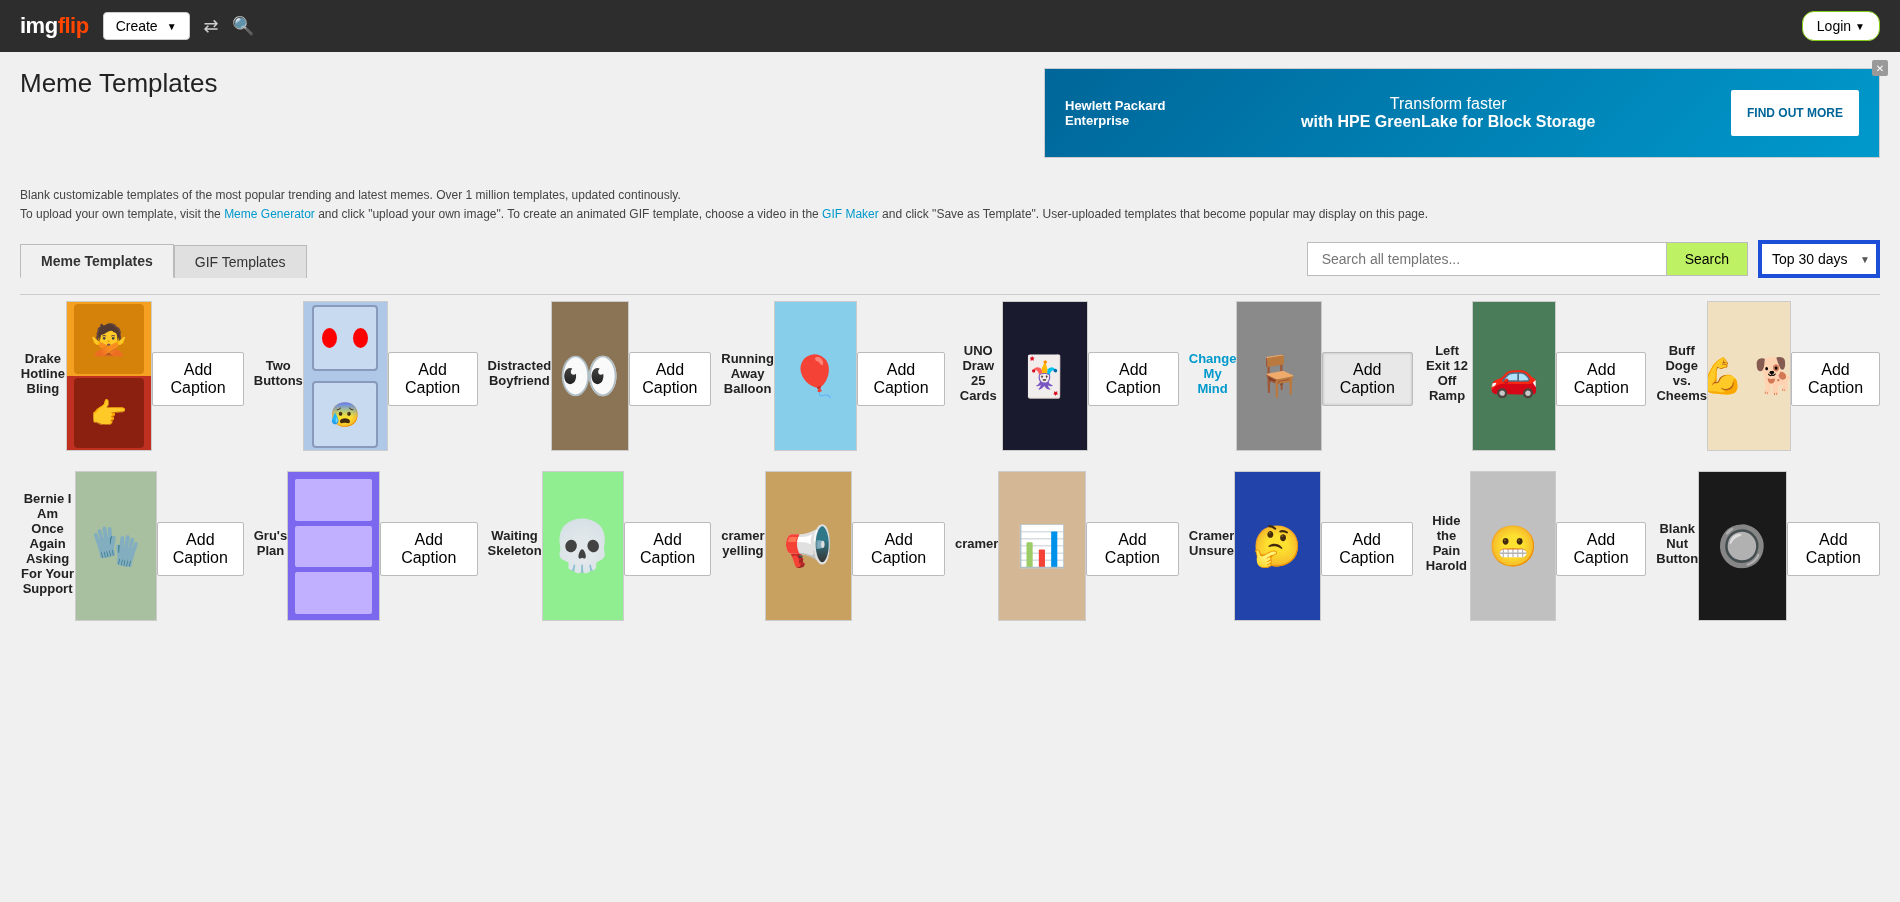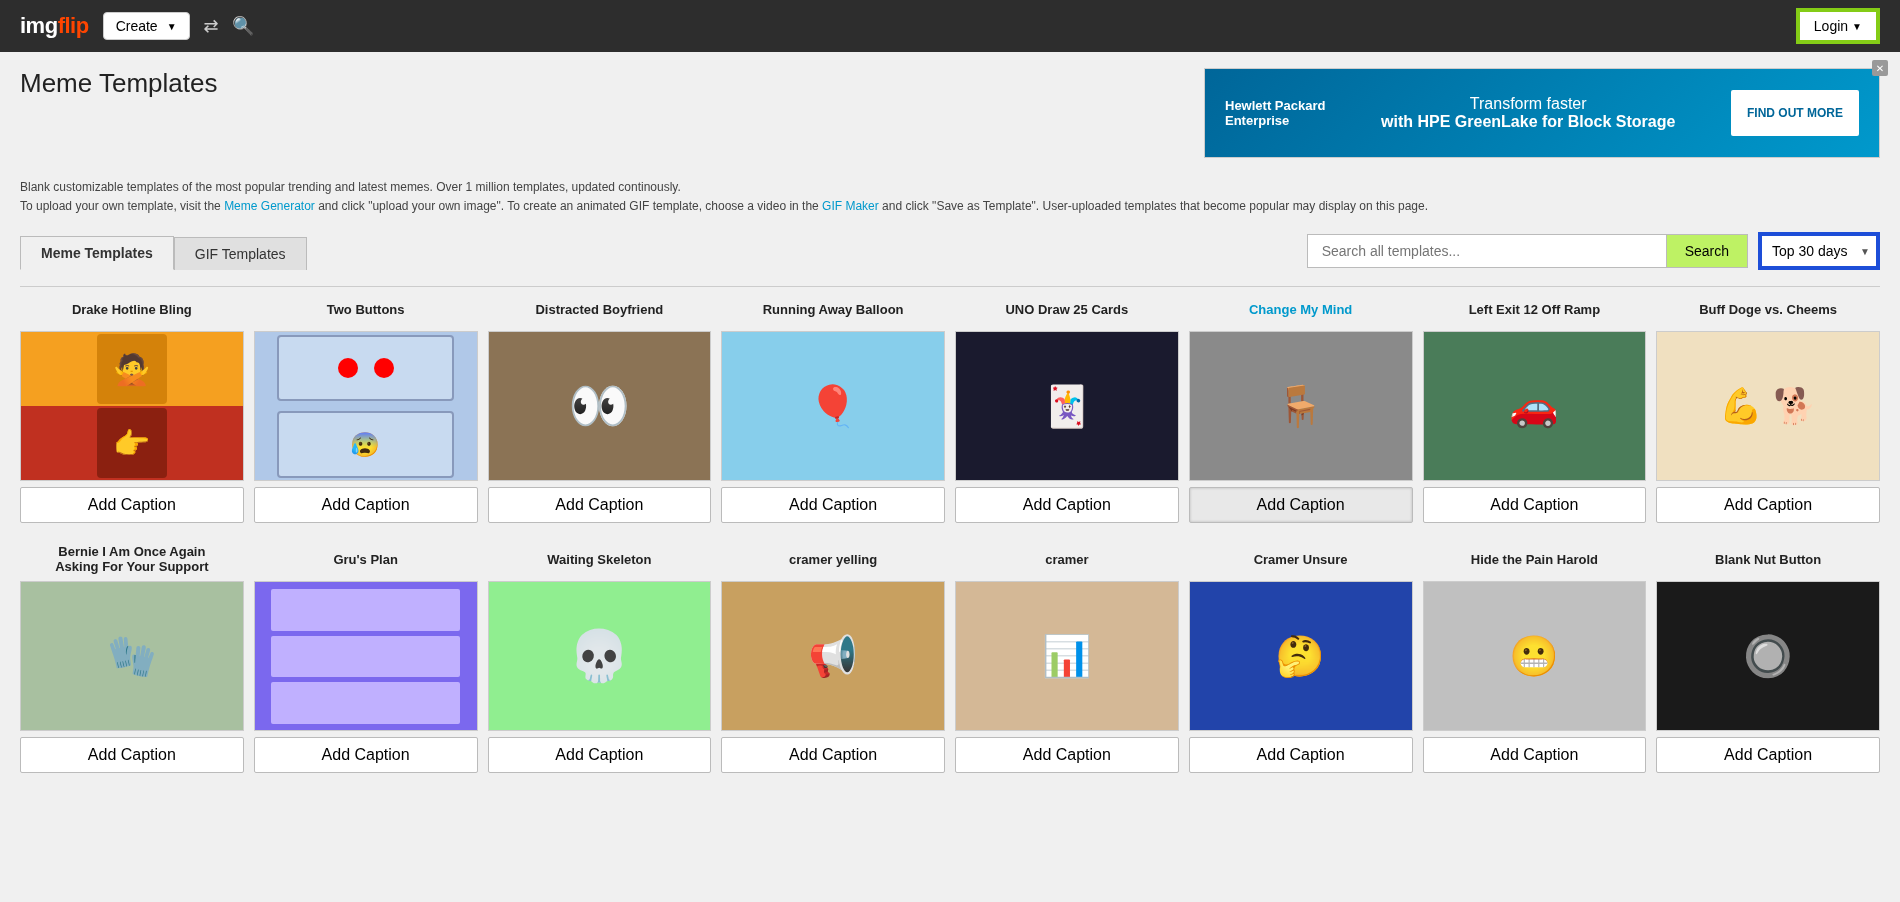--- a/index.html
+++ b/index.html
@@ -26,48 +26,48 @@
       font-size: 14px;
       display: flex; align-items: center; gap: 9px;
     }
     .shuffle-icon, .search-icon-header {
       color: #ccc;
       font-size: 18px;
       cursor: pointer;
     }
     .login-btn {
       background: #fff;
-      border: 4px solid #84cc16;
-      border-radius: 0;
+      border: 1px solid #84cc16;
+      border-radius: 12px;
       padding: 6px 14px;
       cursor: pointer;
       font-size: 14px;
       display: flex; align-items: center; gap: 4px;
     }
 
     
     #main {
       max-width: 1900px;
       padding: 16px 20px;
       background: #f0f0f0;
     }
 
     
     #ad-area {
       float: right;
-      width: 676px;
+      width: 836px;
       height: 90px;
       background: linear-gradient(135deg, #006699, #0099cc);
       border: 1px solid #ccc;
       display: flex;
       align-items: center;
       justify-content: space-between;
       padding: 10px 20px;
       margin-left: 20px;
-      margin-bottom: 10px;
+      margin-bottom: 18px;
       color: white;
       font-size: 13px;
     }
     #ad-area .ad-logo { font-size: 13px; font-weight: bold; }
     #ad-area .ad-text { font-size: 20px; font-weight: bold; text-align: center; flex: 1; padding: 0 20px; }
     #ad-area .ad-btn {
       background: white;
       color: #006699;
       border: none;
       padding: 16px 16px;
@@ -159,21 +159,21 @@
       pointer-events: none;
       color: #555;
     }
 
     
     .meme-grid {
       display: grid;
       grid-template-columns: repeat(8, 1fr);
       gap: 20px 10px;
     }
-    .meme-item { display: flex; flex-direction: column; align-items: center; }
+    .meme-item { display: flex; align-items: center; }
     .meme-name {
       font-size: 13px;
       font-weight: bold;
       text-align: center;
       margin-bottom: 6px;
       color: #222;
       min-height: 32px;
       display: flex; align-items: center; justify-content: center;
     }
     .meme-name.trending { color: #0099cc; }

